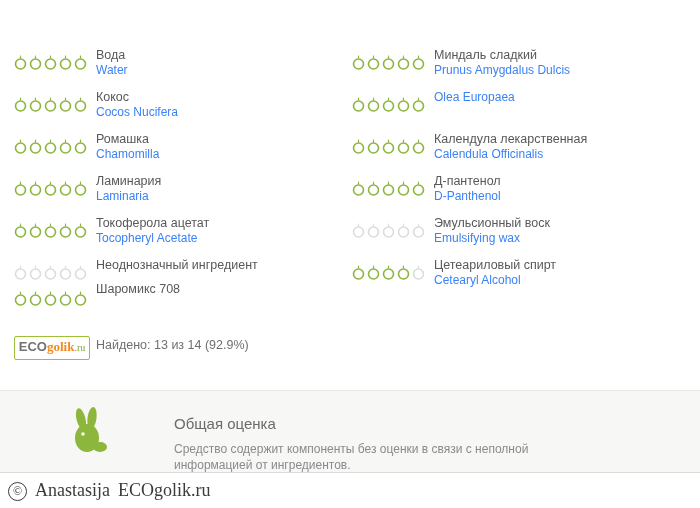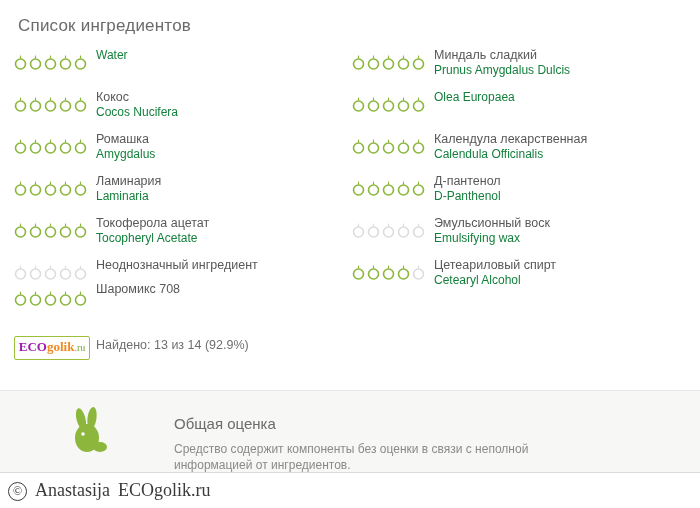--- a/index.html
+++ b/index.html
@@ -71,21 +71,21 @@
     width: 250px;
   }
   .name-ru {
     font-size: 12.5px;
     color: #58585a;
     line-height: 15px;
     white-space: nowrap;
   }
   .name-lat {
     font-size: 12px;
-    color: #15803d;
+    color: #3b82f6;
     line-height: 15px;
     white-space: nowrap;
   }
   .name-lat-wrap {
     white-space: normal;
     width: 245px;
   }
 
   .sharomix {
     position: absolute;
@@ -109,21 +109,21 @@
     width: 74px;
     height: 22px;
     border: 1px solid #9fbf3b;
     border-radius: 2px;
     background: #ffffff;
     font-size: 13px;
     line-height: 20px;
     text-align: center;
     white-space: nowrap;
   }
-  .logo .eco { color: #a21caf; font-weight: bold; font-family: Liberation Serif, serif; text-align: center;}
+  .logo .eco { color: #737373; font-weight: bold; font-family: Liberation Sans, sans-serif; text-align: center;}
   .logo .golik { color: #f08a1e; font-weight: bold; font-family: "Liberation Serif", serif;}
   .logo .ru { color: #7ba428; font-size: 10px; font-family: "Liberation Serif", serif;}
   .found-text {
     position: absolute;
     left: 96px;
     top: 2px;
     font-size: 12.5px;
     color: #6f6f6f;
   }
 
@@ -200,21 +200,20 @@
     position: relative;
     top: -1px;
   }
   .footer-eco { color: #3b3b3b; }
 </style>
 </head>
 <body>
 
 <div class="page">
 
-  <div class="title">Список ингредиентов</div>
 
   <div class="ingredients">
     <div class="col col-left">
 
       <div class="row">
         <div class="rating">
           <span class="drop">
               <svg width="13" height="16" viewBox="0 0 13 16">
                 <path d="M6.5 1 C5 4 6.5 5 6.5 5 C6.5 5 8 4 6.5 1 Z" fill="#8cb63c"></path>
                 <circle cx="6.5" cy="10" r="5" fill="none" stroke="#8cb63c" stroke-width="1.6"></circle>
@@ -239,20 +238,21 @@
               </svg>
             </span>
           <span class="drop">
               <svg width="13" height="16" viewBox="0 0 13 16">
                 <path d="M6.5 1 C5 4 6.5 5 6.5 5 C6.5 5 8 4 6.5 1 Z" fill="#8cb63c"></path>
                 <circle cx="6.5" cy="10" r="5" fill="none" stroke="#8cb63c" stroke-width="1.6"></circle>
               </svg>
             </span>
         </div>
         <div class="names">
+          <div class="name-ru">Вода</div>
           <div class="name-lat">Water</div>
         </div>
       </div>
 
       <div class="row">
         <div class="rating">
           <span class="drop">
               <svg width="13" height="16" viewBox="0 0 13 16">
                 <path d="M6.5 1 C5 4 6.5 5 6.5 5 C6.5 5 8 4 6.5 1 Z" fill="#8cb63c"></path>
                 <circle cx="6.5" cy="10" r="5" fill="none" stroke="#8cb63c" stroke-width="1.6"></circle>
@@ -317,21 +317,21 @@
             </span>
           <span class="drop">
               <svg width="13" height="16" viewBox="0 0 13 16">
                 <path d="M6.5 1 C5 4 6.5 5 6.5 5 C6.5 5 8 4 6.5 1 Z" fill="#8cb63c"></path>
                 <circle cx="6.5" cy="10" r="5" fill="none" stroke="#8cb63c" stroke-width="1.6"></circle>
               </svg>
             </span>
         </div>
         <div class="names">
           <div class="name-ru">Ромашка</div>
-          <div class="name-lat">Amygdalus</div>
+          <div class="name-lat">Chamomilla</div>
         </div>
       </div>
 
       <div class="row">
         <div class="rating">
           <span class="drop">
               <svg width="13" height="16" viewBox="0 0 13 16">
                 <path d="M6.5 1 C5 4 6.5 5 6.5 5 C6.5 5 8 4 6.5 1 Z" fill="#8cb63c"></path>
                 <circle cx="6.5" cy="10" r="5" fill="none" stroke="#8cb63c" stroke-width="1.6"></circle>
               </svg>

